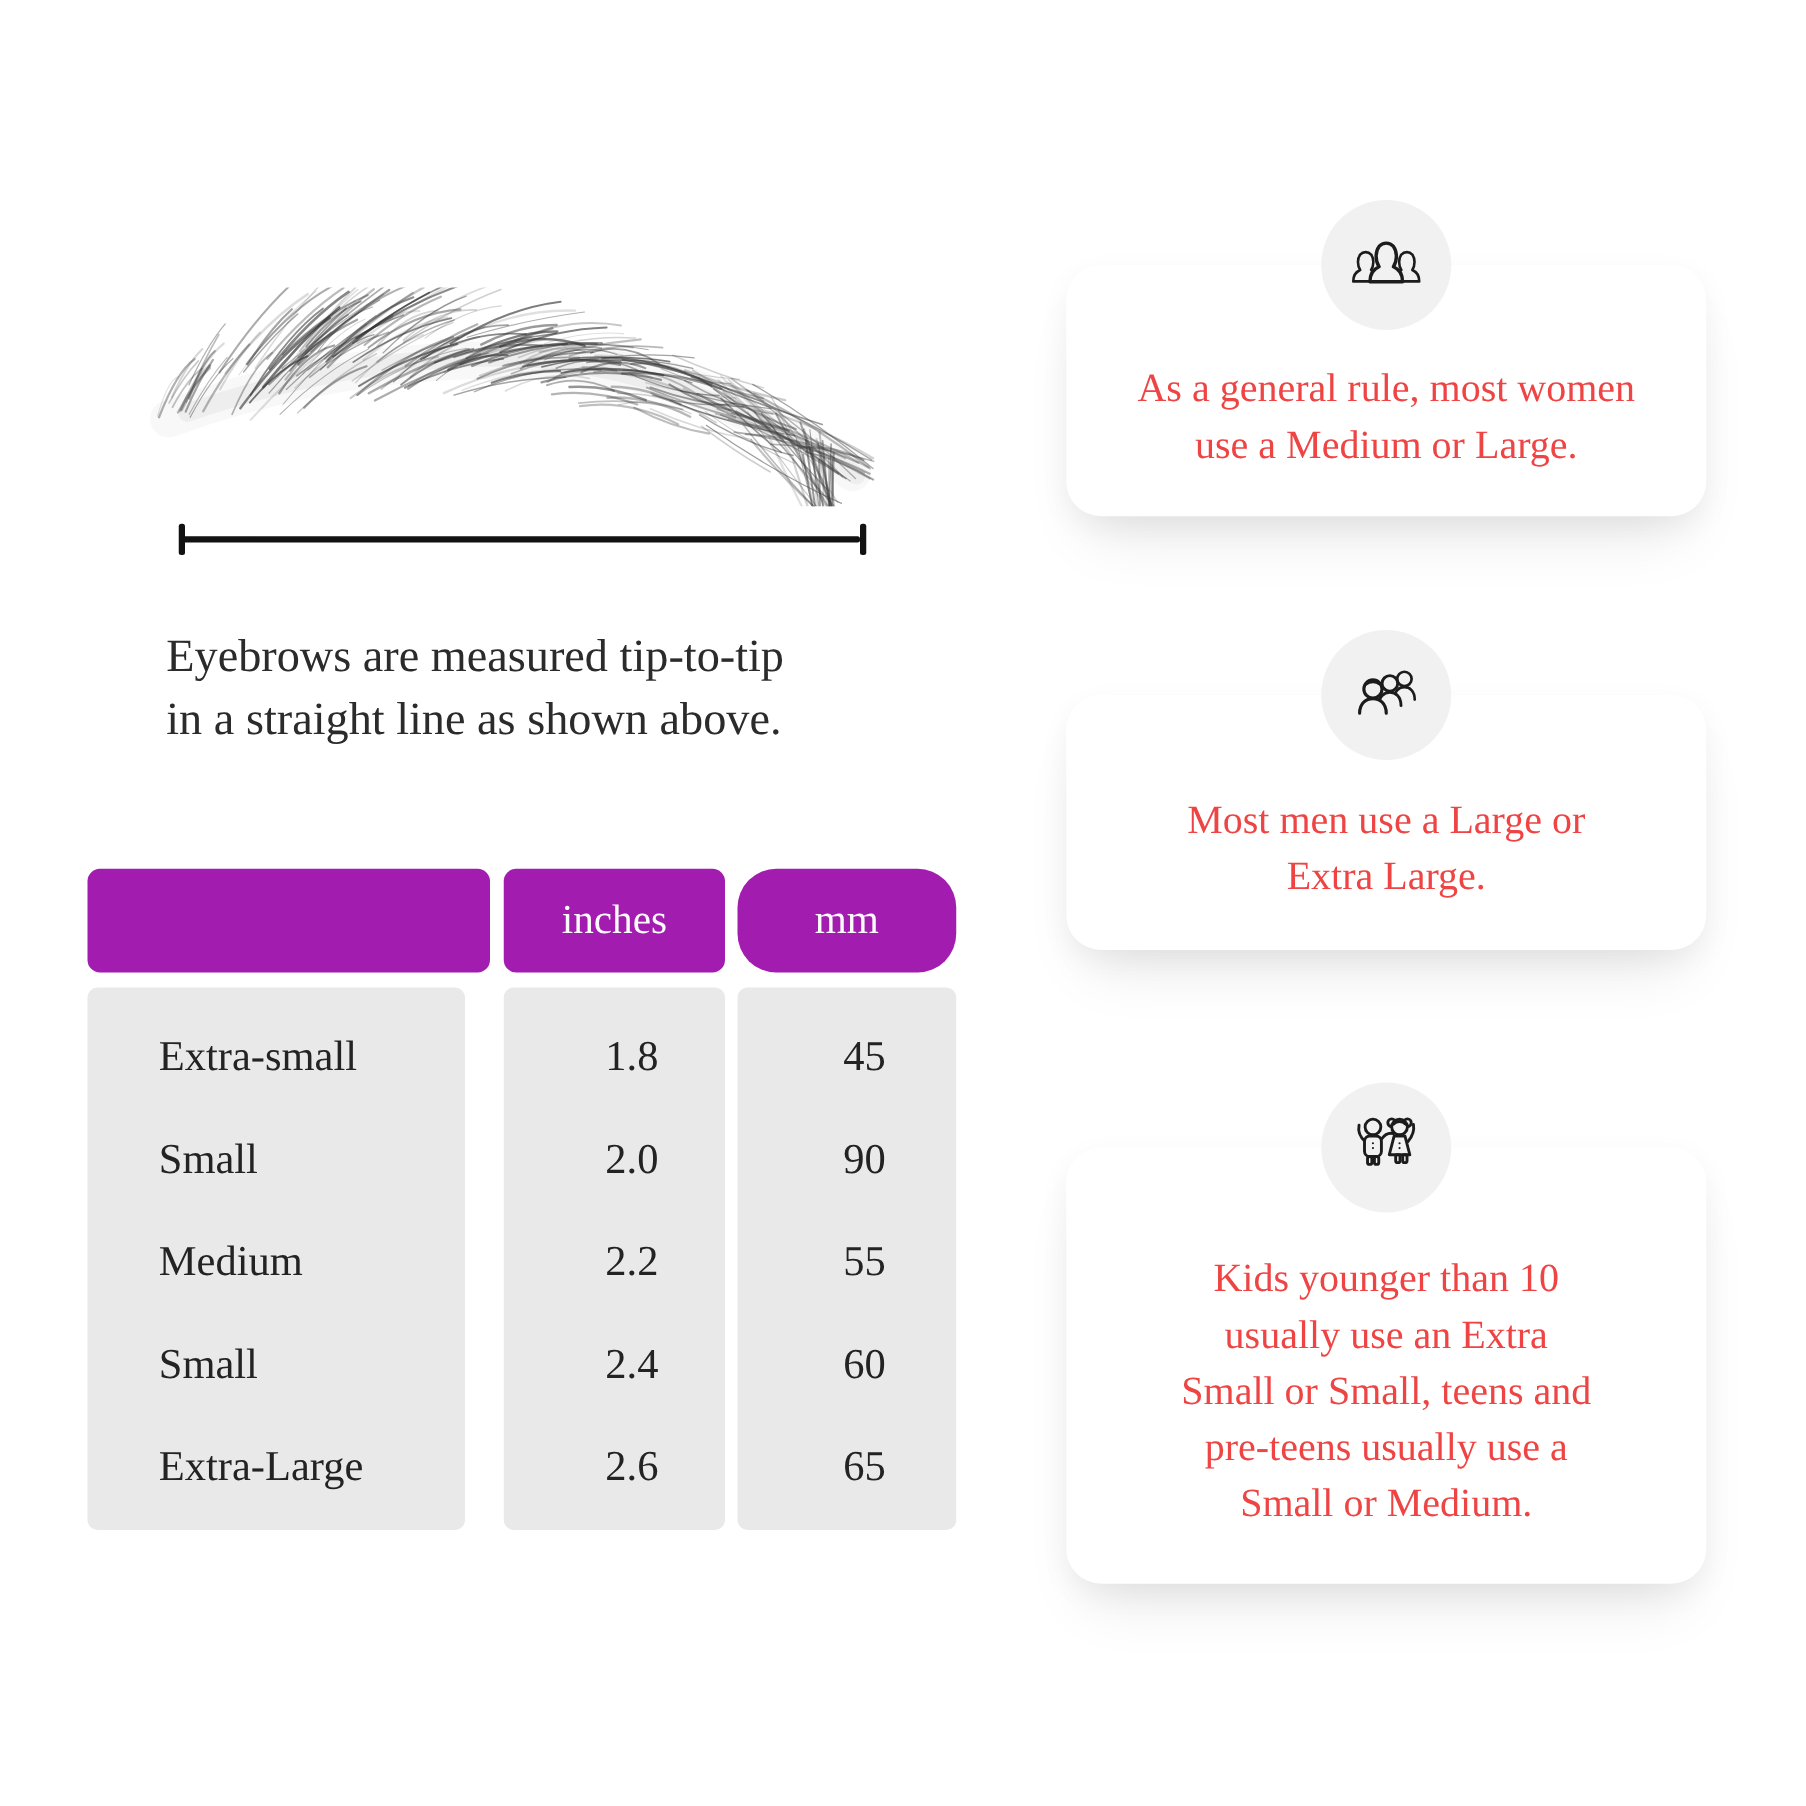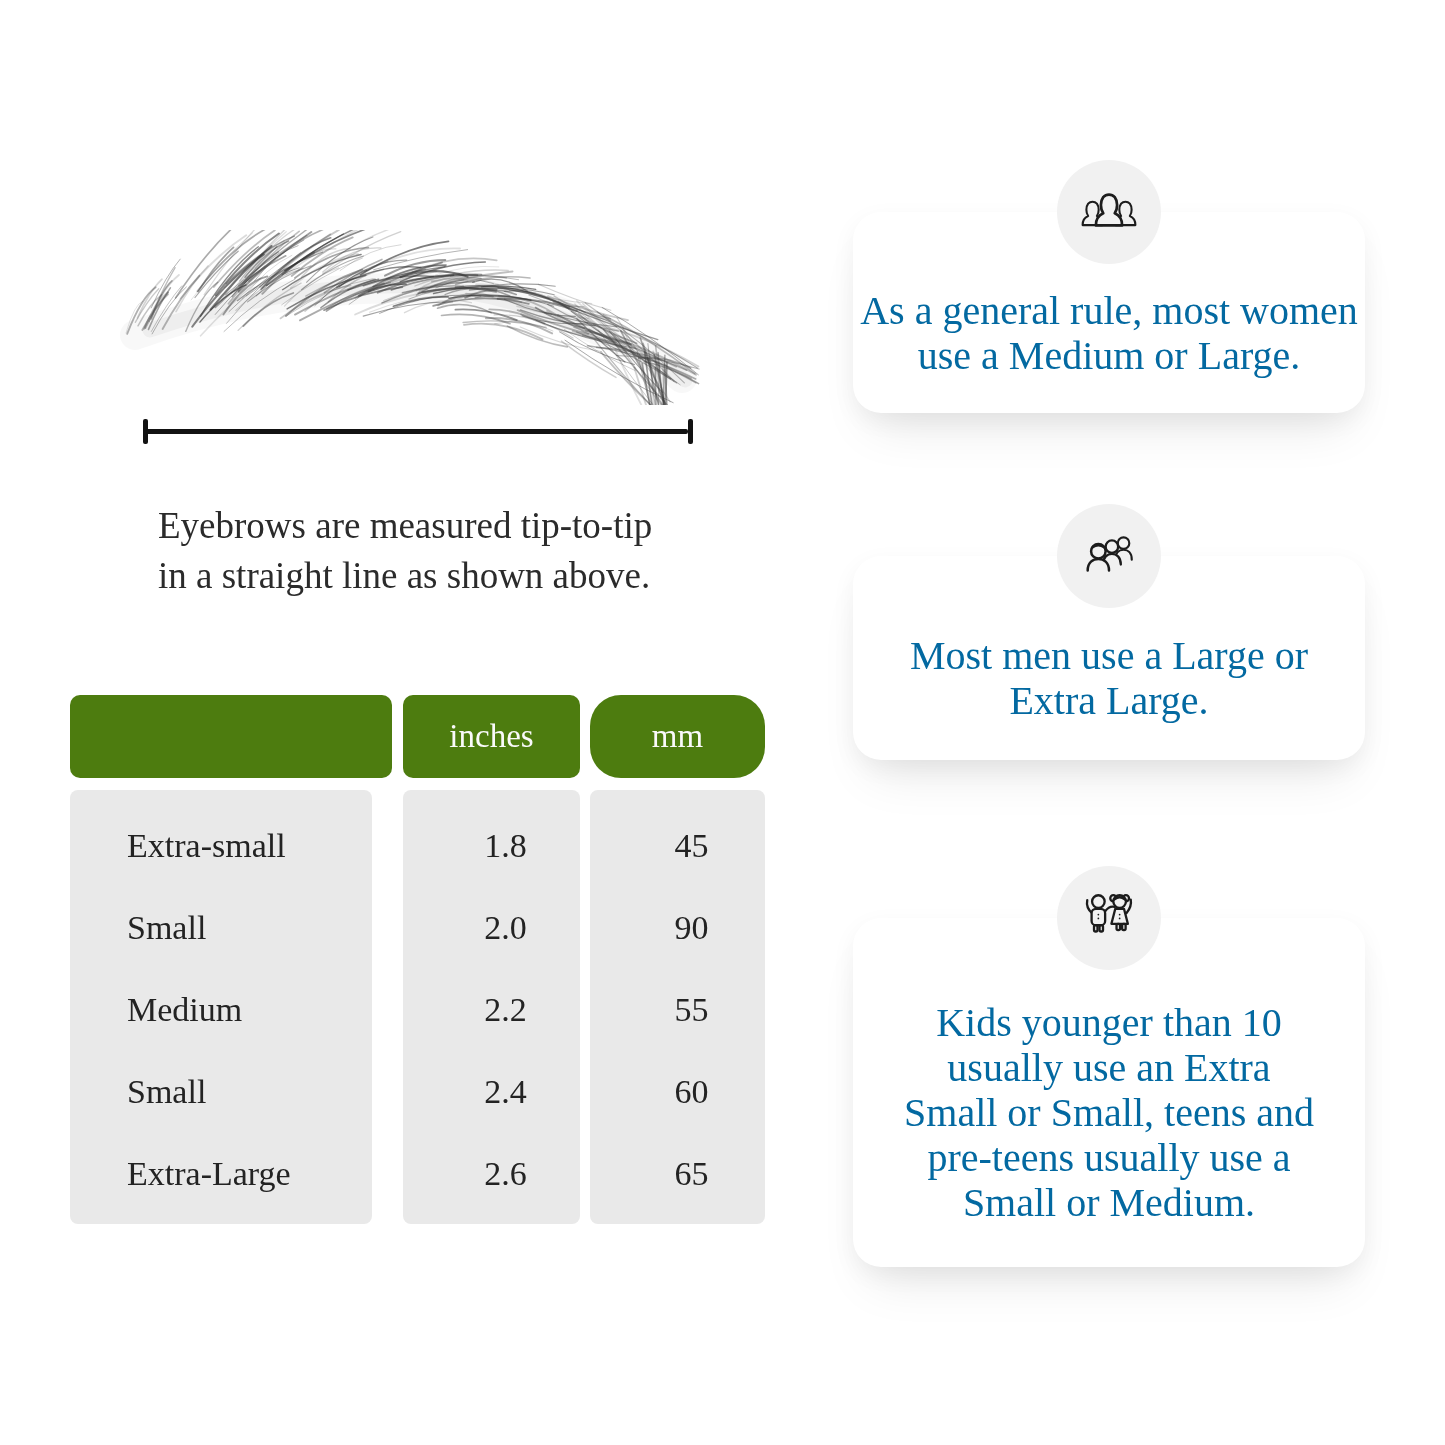--- a/index.html
+++ b/index.html
@@ -8,26 +8,26 @@
     font-family:"Liberation Serif","DejaVu Serif",serif;color:#2d2d2d;
   }
   
   .brow-svg{position:absolute;left:110px;top:230px;}
   .measure-bar{position:absolute;left:146px;top:429px;width:542px;height:5px;background:#121212;border-radius:2px;}
   .measure-cap{position:absolute;top:419px;width:5px;height:25px;background:#121212;border-radius:2px;}
   .cap-left{left:143px;}
   .cap-right{left:688px;}
   .caption{
     position:absolute;left:133px;top:501px;width:640px;
-    font-size:37px;line-height:50px;color:#2b2b2b;white-space:pre-line;margin-left:25px;
+    font-size:37px;line-height:50px;color:#2b2b2b;white-space:pre-line;
   }
   
   .table{position:absolute;left:70px;top:695px;width:695px;height:529px;}
   .th{
-    position:absolute;top:0;height:83px;background:#4d7c0f;border-radius:10px;
+    position:absolute;top:0;height:83px;background:#a21caf;border-radius:10px;
     color:#fafafa;display:flex;align-items:center;justify-content:center;font-size:33px;
   }
   .th1{left:0;width:322px;}
   .th2{left:333px;width:177px;}
   .th3{left:520px;width:175px;border-radius:31px;}
   .tcol{
     position:absolute;top:95px;height:434px;background:#e9e9e9;border-radius:8px;
     box-sizing:border-box;padding-top:15px;
   }
   .c1{left:0;width:302px;}
@@ -40,21 +40,21 @@
   .card{
     position:absolute;left:853px;width:512px;background:#ffffff;border-radius:28px;
     box-shadow:0 30px 50px -18px rgba(0,0,0,0.10),0 8px 24px rgba(0,0,0,0.05);
     display:flex;align-items:center;justify-content:center;text-align:center;
     box-sizing:border-box;
   }
   .card-women{top:212px;height:201px;}
   .card-men{top:556px;height:204px;}
   .card-kids{top:918px;height:349px;}
   .card-text{
-    font-size:40px;line-height:45px;color:#0369a1;white-space:pre-line;
+    font-size:32px;line-height:45px;color:#ef4444;white-space:pre-line;
     padding-top:40px;
   }
   .icon-circle{
     position:absolute;left:1057px;width:104px;height:104px;border-radius:50%;
     background:#f1f1f1;display:flex;align-items:center;justify-content:center;z-index:2;
   }
   .circ-women{top:160px;}
   .circ-men{top:504px;}
   .circ-kids{top:866px;}
 </style>

